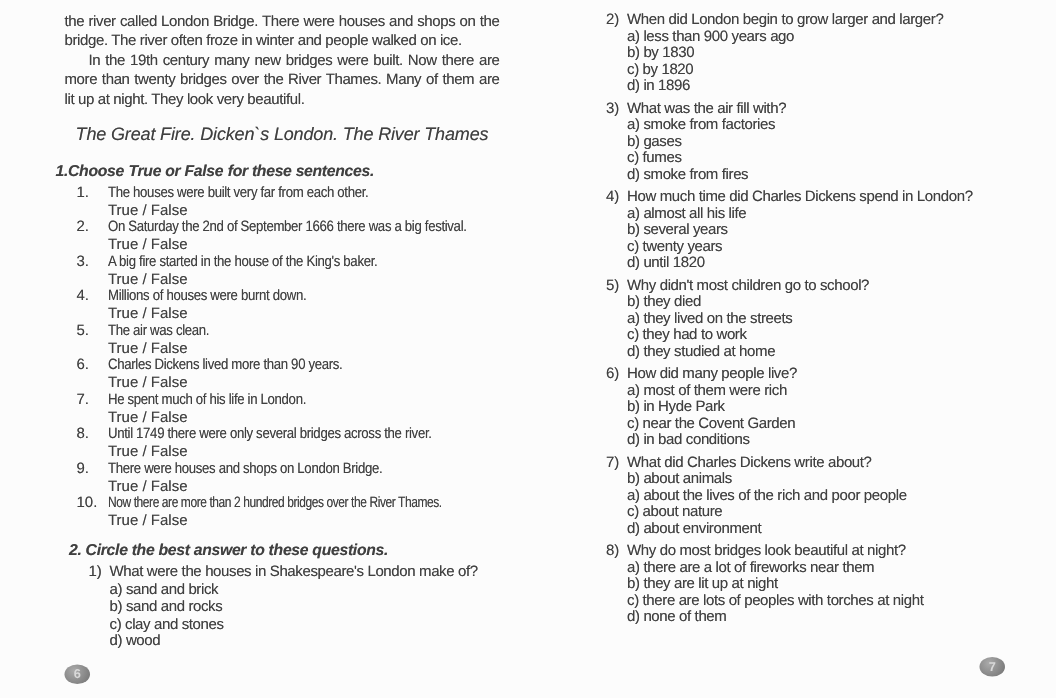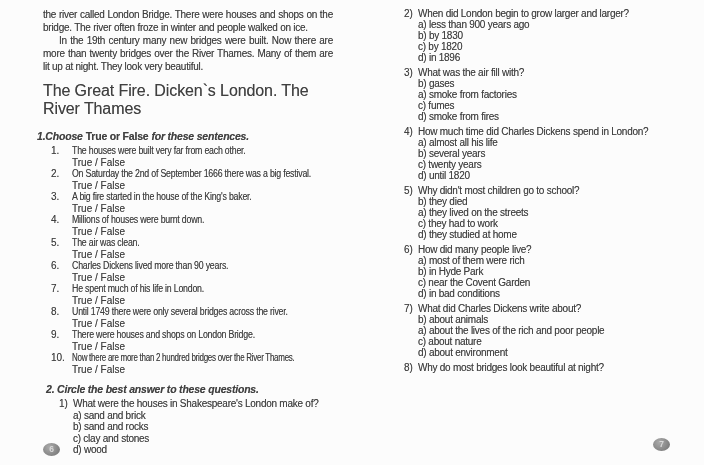--- a/index.html
+++ b/index.html
@@ -21,32 +21,34 @@
     margin: 0;
     font-size: 10px;
     line-height: 13px;
     letter-spacing: -0.25px;
     text-align: justify;
   }
   .para.indent { text-indent: 16px; }
 
   .source {
     margin: 9px 0 0 0;
-    font-size: 16px;
+    font-size: 12px;
+    font-style: italic;
+    text-align: center;
     letter-spacing: -0.1px;
   }
 
   .ex-heading {
     font-size: 10.5px;
     font-weight: bold;
     letter-spacing: -0.2px;
   }
   .ex-heading .bi { font-style: italic; }
   .ex1 { margin: 12px 0 3px -6px; }
-  .ex1 span { margin-right: 3px; }
+  .ex1 span { margin-right: 3px; font-style: italic; }
   .ex2 { margin: 8px 0 3px 3px; font-style: italic; }
 
   .tf-item { font-size: 10px; line-height: 11.5px; }
   .tf-line { display: flex; padding-left: 8px; }
   .tf-num  { flex: 0 0 21px; }
   .tf-text {
     display: inline-block;
     white-space: nowrap;
     letter-spacing: -0.25px;
     transform: scaleX(0.88);
@@ -222,23 +224,23 @@
             </div>
         </div>
 
         <div class="q-block">
           <div class="q-line">
             <span class="q-num">3)</span>
             <span class="q-text">What was the air fill with?</span>
           </div>
           <div class="q-options">
 
+              <div class="q-option">a) smoke from factories</div>
+
               <div class="q-option">b) gases</div>
-
-              <div class="q-option">a) smoke from factories</div>
 
               <div class="q-option">c) fumes</div>
 
               <div class="q-option">d) smoke from fires</div>
             </div>
         </div>
 
         <div class="q-block">
           <div class="q-line">
             <span class="q-num">4)</span>
@@ -305,19 +307,29 @@
 
               <div class="q-option">d) about environment</div>
             </div>
         </div>
 
         <div class="q-block">
           <div class="q-line">
             <span class="q-num">8)</span>
             <span class="q-text">Why do most bridges look beautiful at night?</span>
           </div>
+          <div class="q-options">
+
+              <div class="q-option">a) there are a lot of fireworks near them</div>
+
+              <div class="q-option">b) they are lit up at night</div>
+
+              <div class="q-option">c) there are lots of peoples with torches at night</div>
+
+              <div class="q-option">d) none of them</div>
+            </div>
         </div>
       </div>
 
     <div class="badge badge-right">7</div>
   </div>
 
 </div>
 
 </body></html>

